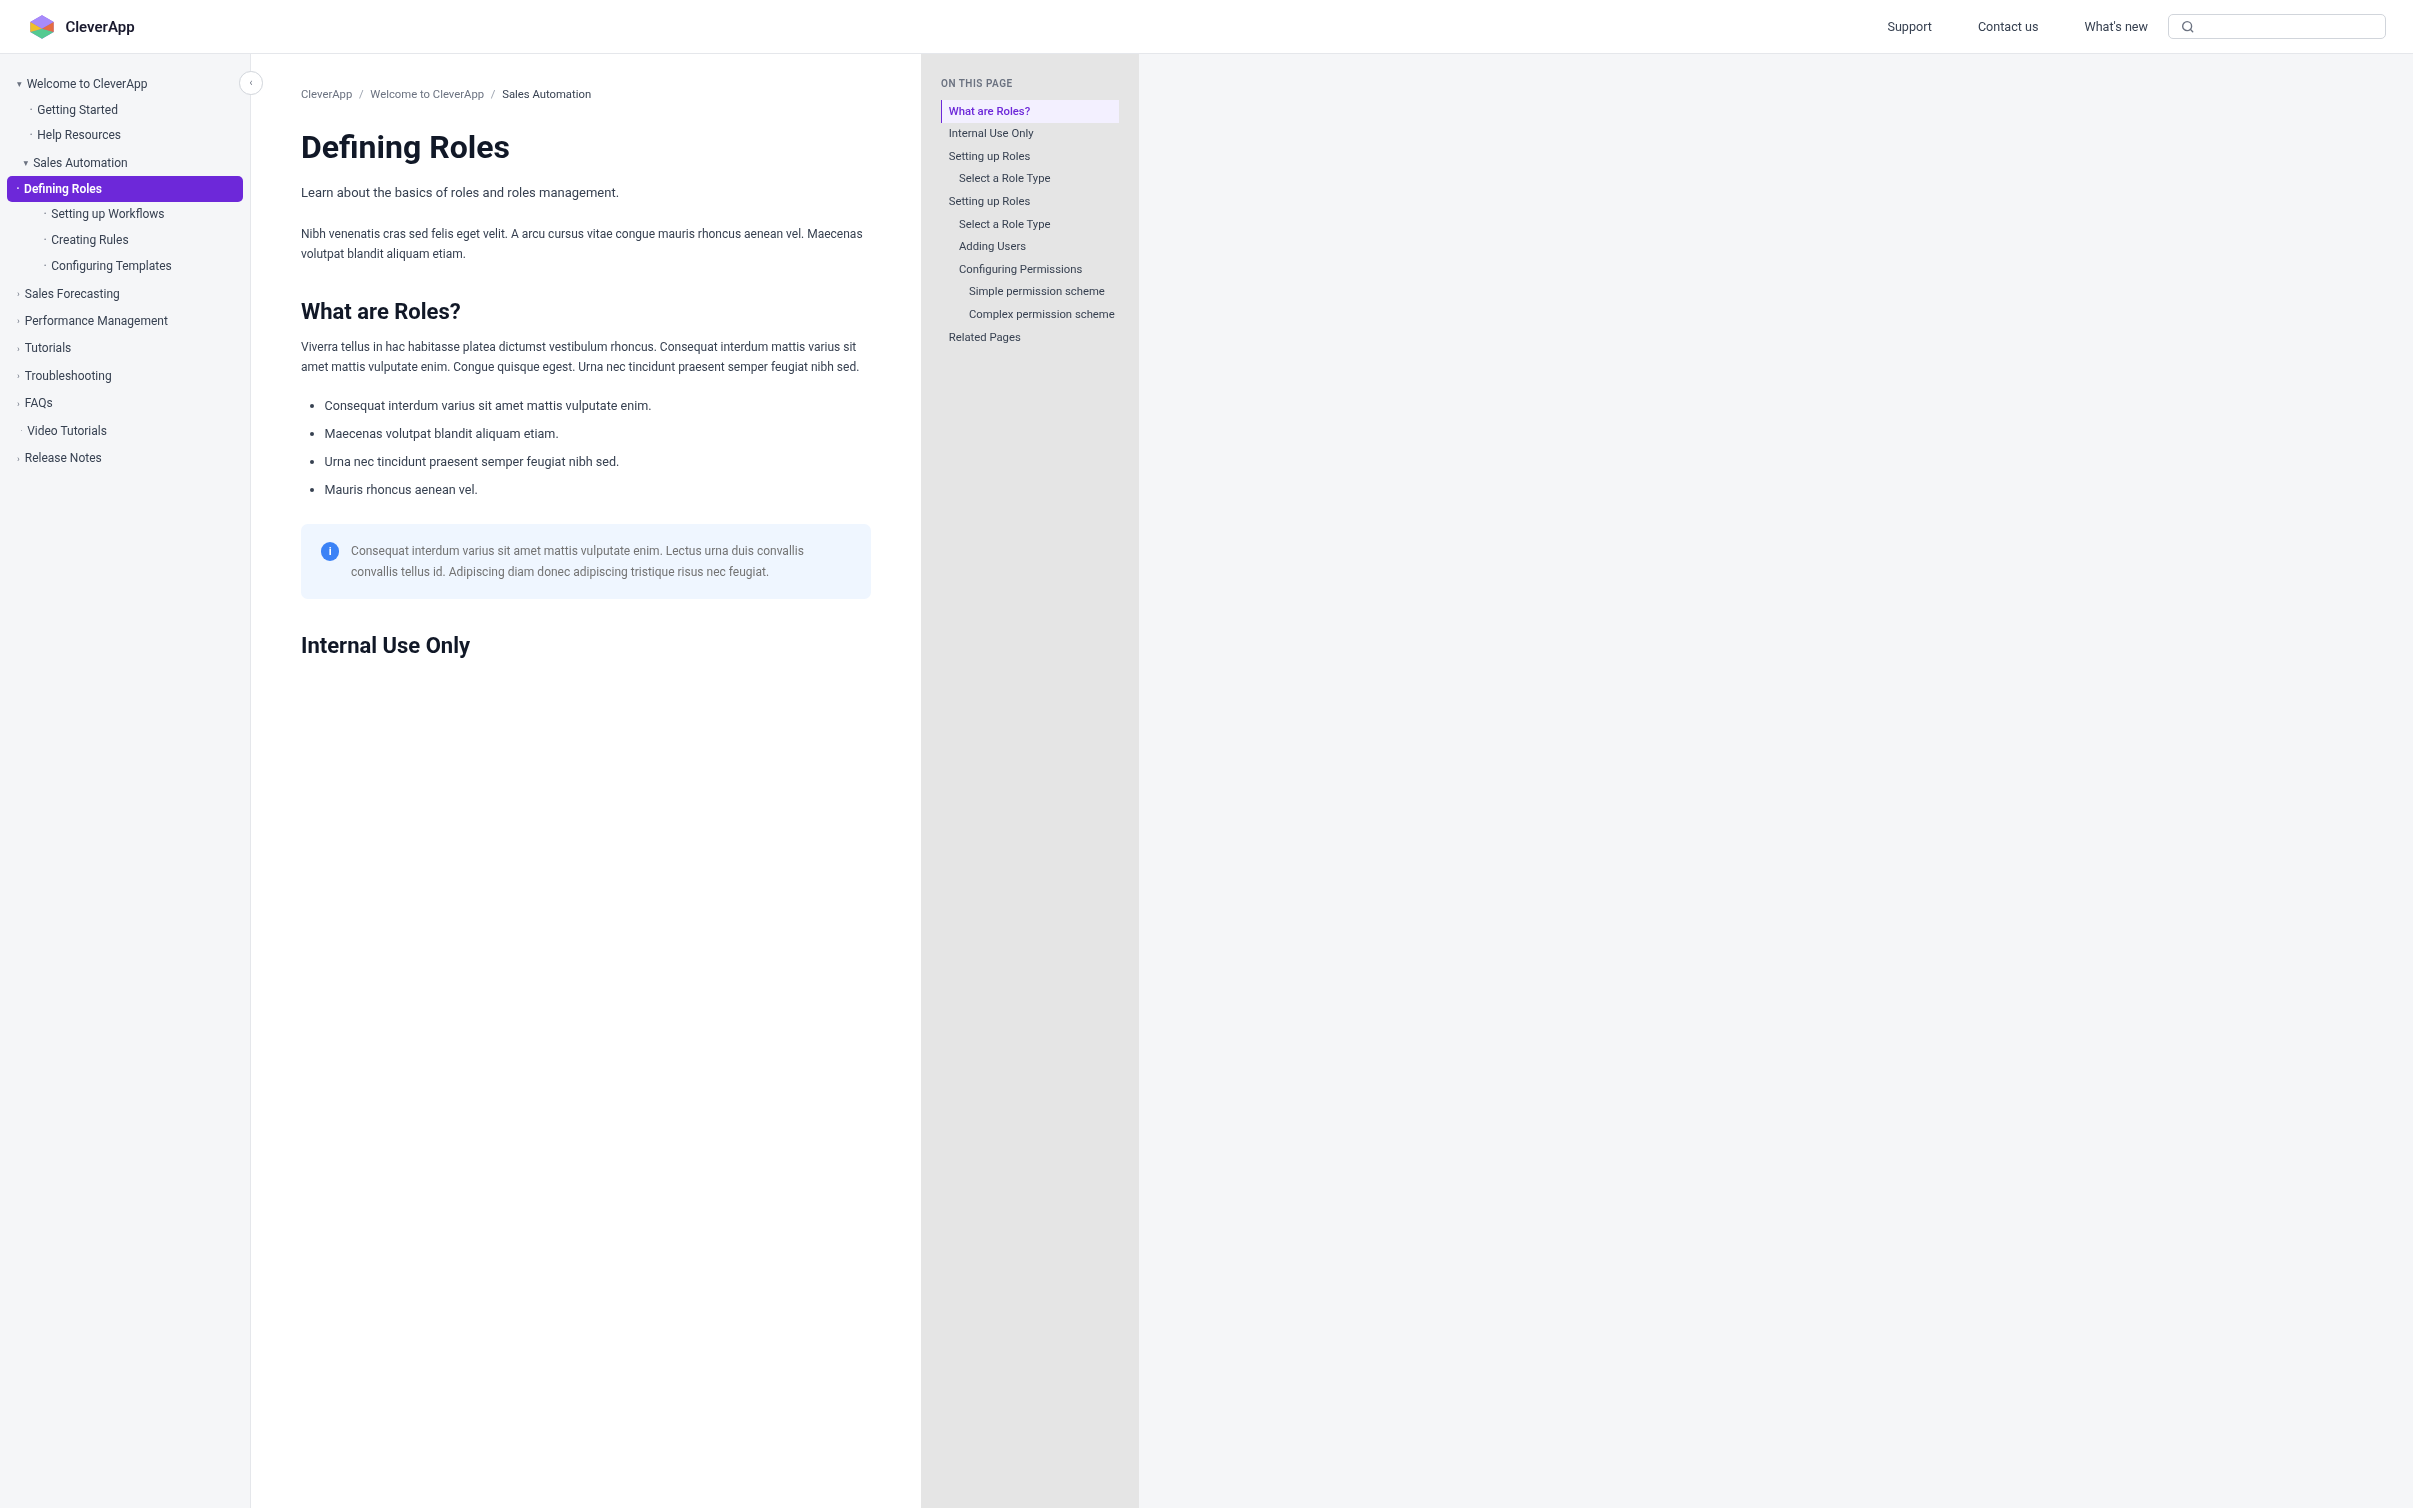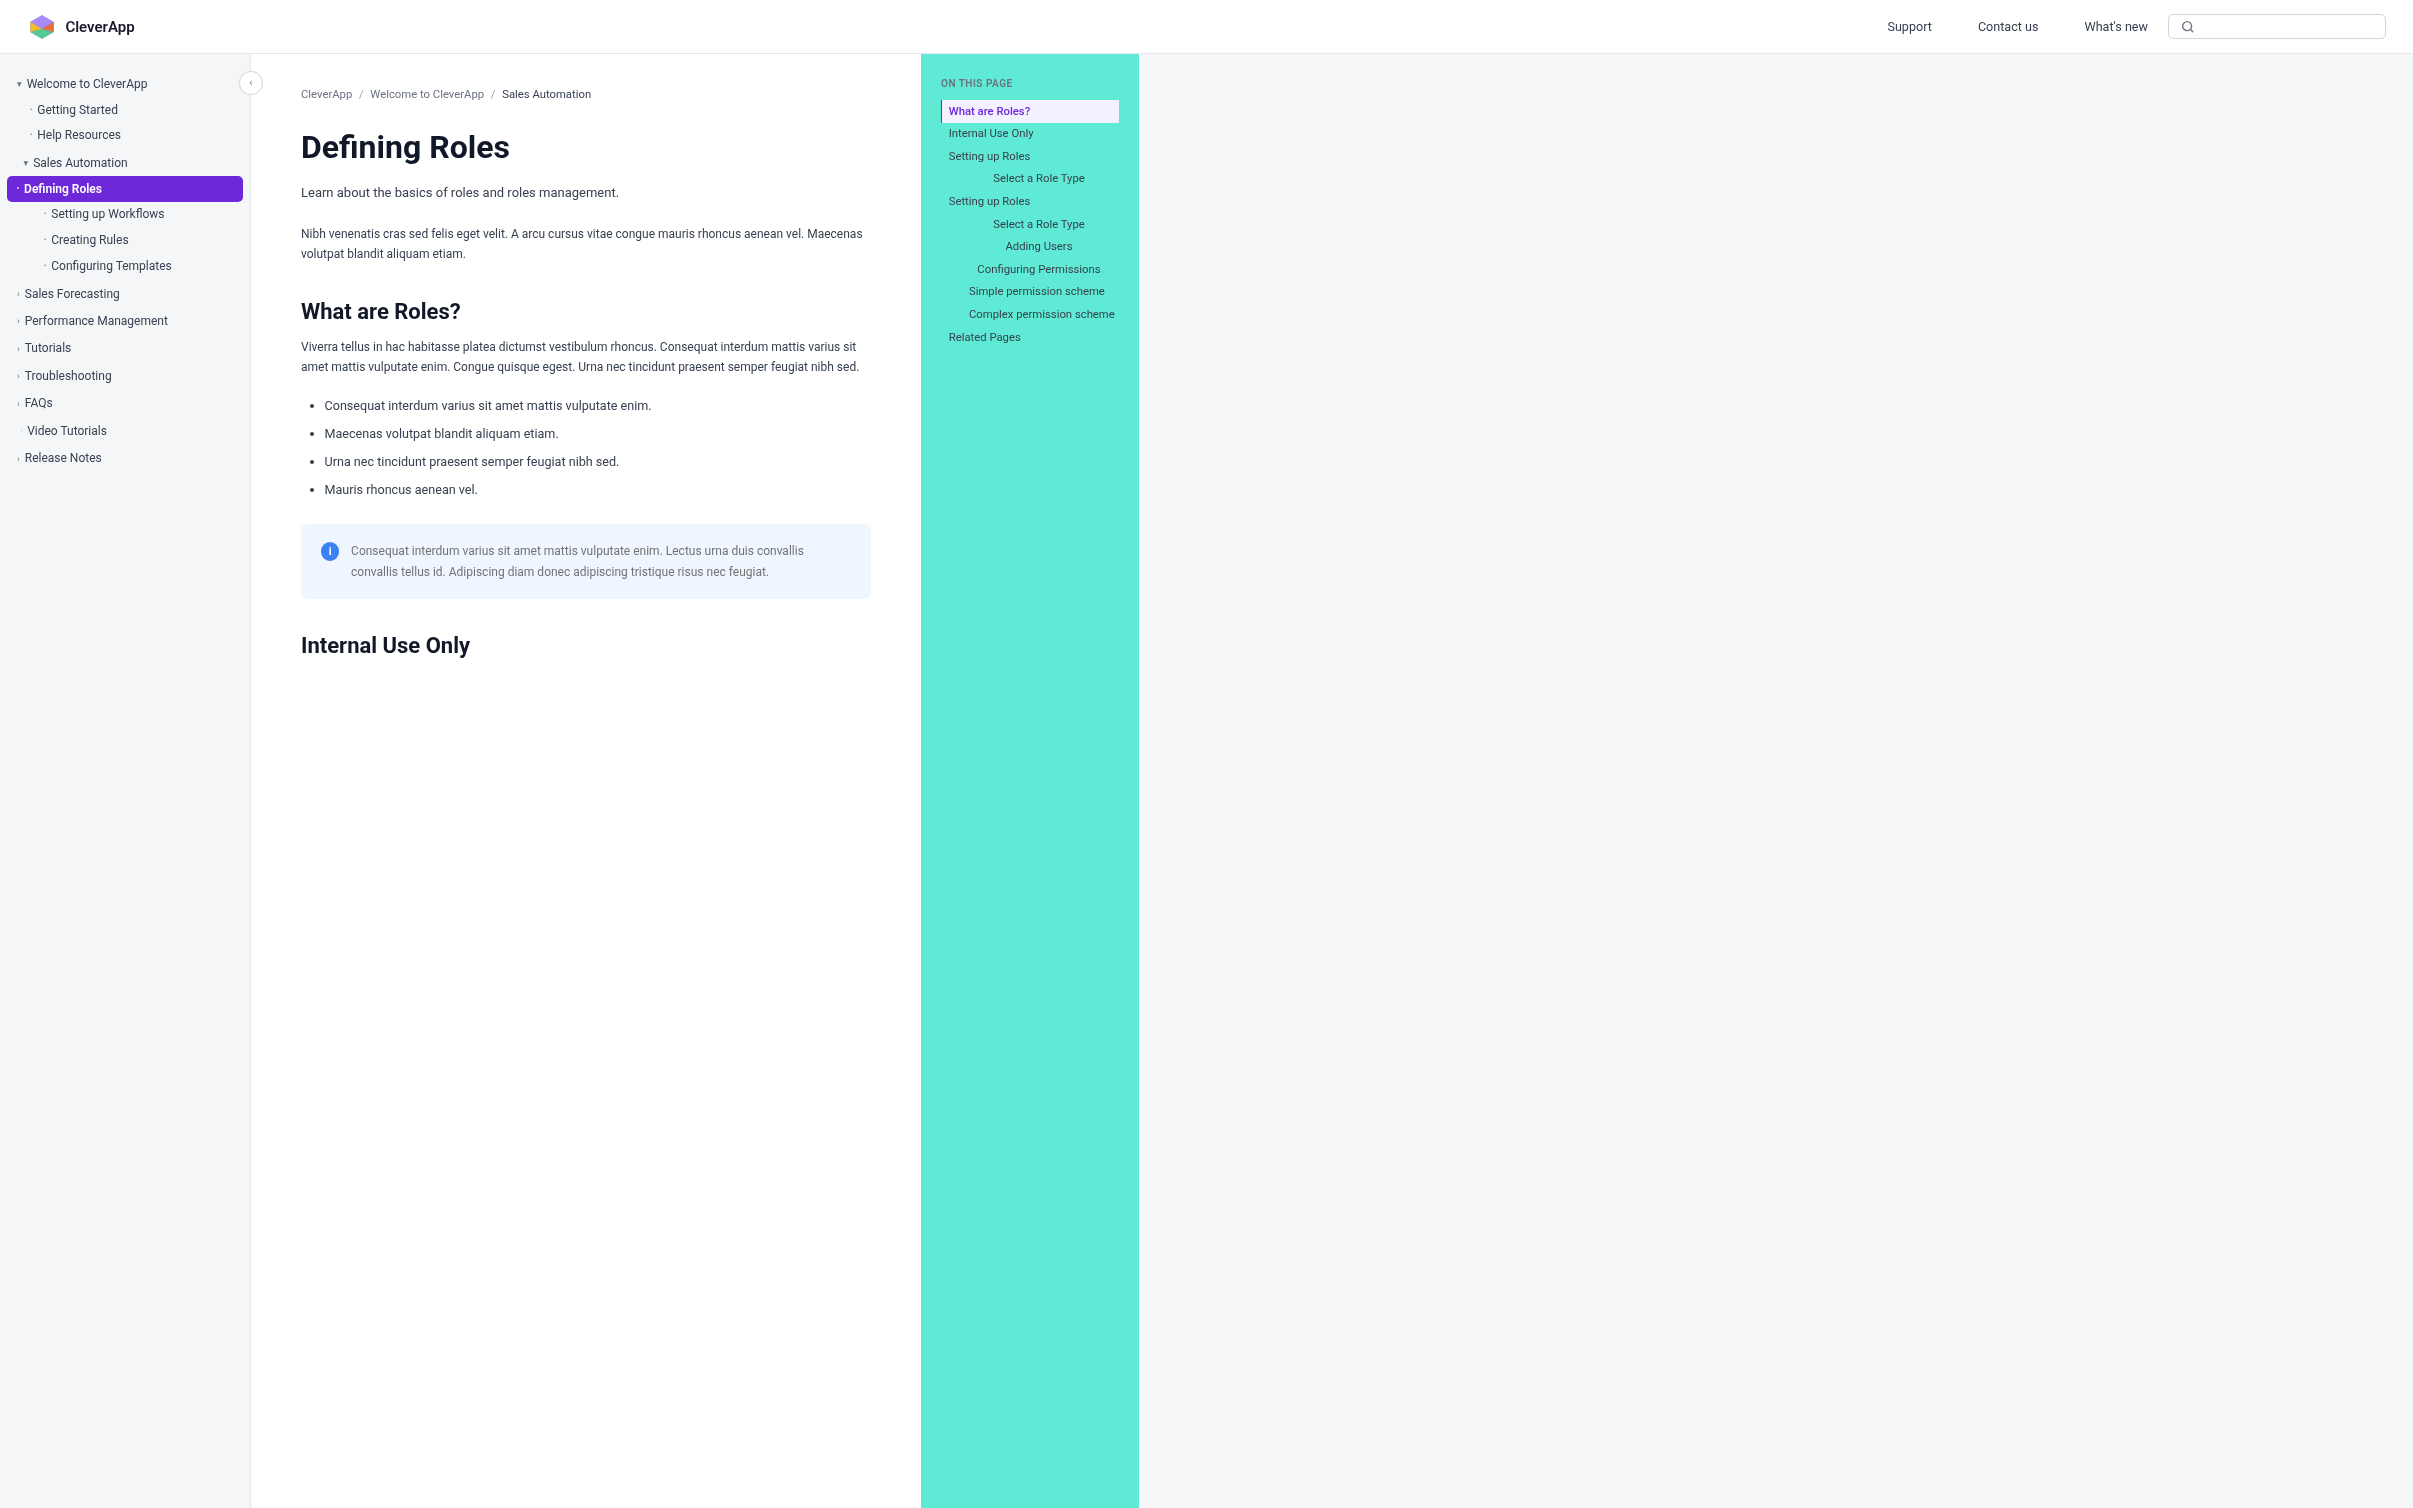--- a/index.html
+++ b/index.html
@@ -207,21 +207,21 @@
 
     
     .toc {
       width: 218px;
       padding: 23.5px 20px;
       position: sticky;
       top: 54px;
       height: calc(100vh - 54px);
       overflow-y: auto;
       flex-shrink: 0;
-      background: #5eead4;
+      background: #e5e5e5;
     }
     .toc-title {
       font-size: 10px;
       font-weight: 600;
       color: #6b7280;
       text-transform: uppercase;
       letter-spacing: 0.05em;
       margin-bottom: 11.7px;
     }
     .toc-item {
@@ -231,21 +231,21 @@
       cursor: pointer;
       line-height: 1.4;
       border-left: 1.7px solid transparent;
     }
     .toc-item.active {
       color: #6d28d9;
       border-left: 1.7px solid #6d28d9;
       background: #f3f0ff;
       font-weight: 500;
     }
-    .toc-item.indent1 { padding-left: 17px; text-align: center; }
+    .toc-item.indent1 { padding-left: 17px; }
     .toc-item.indent2 { padding-left: 27px; }
 
     
     .sidebar-wrapper {
       position: relative;
     }
   </style>
 </head>
 <body>
 

